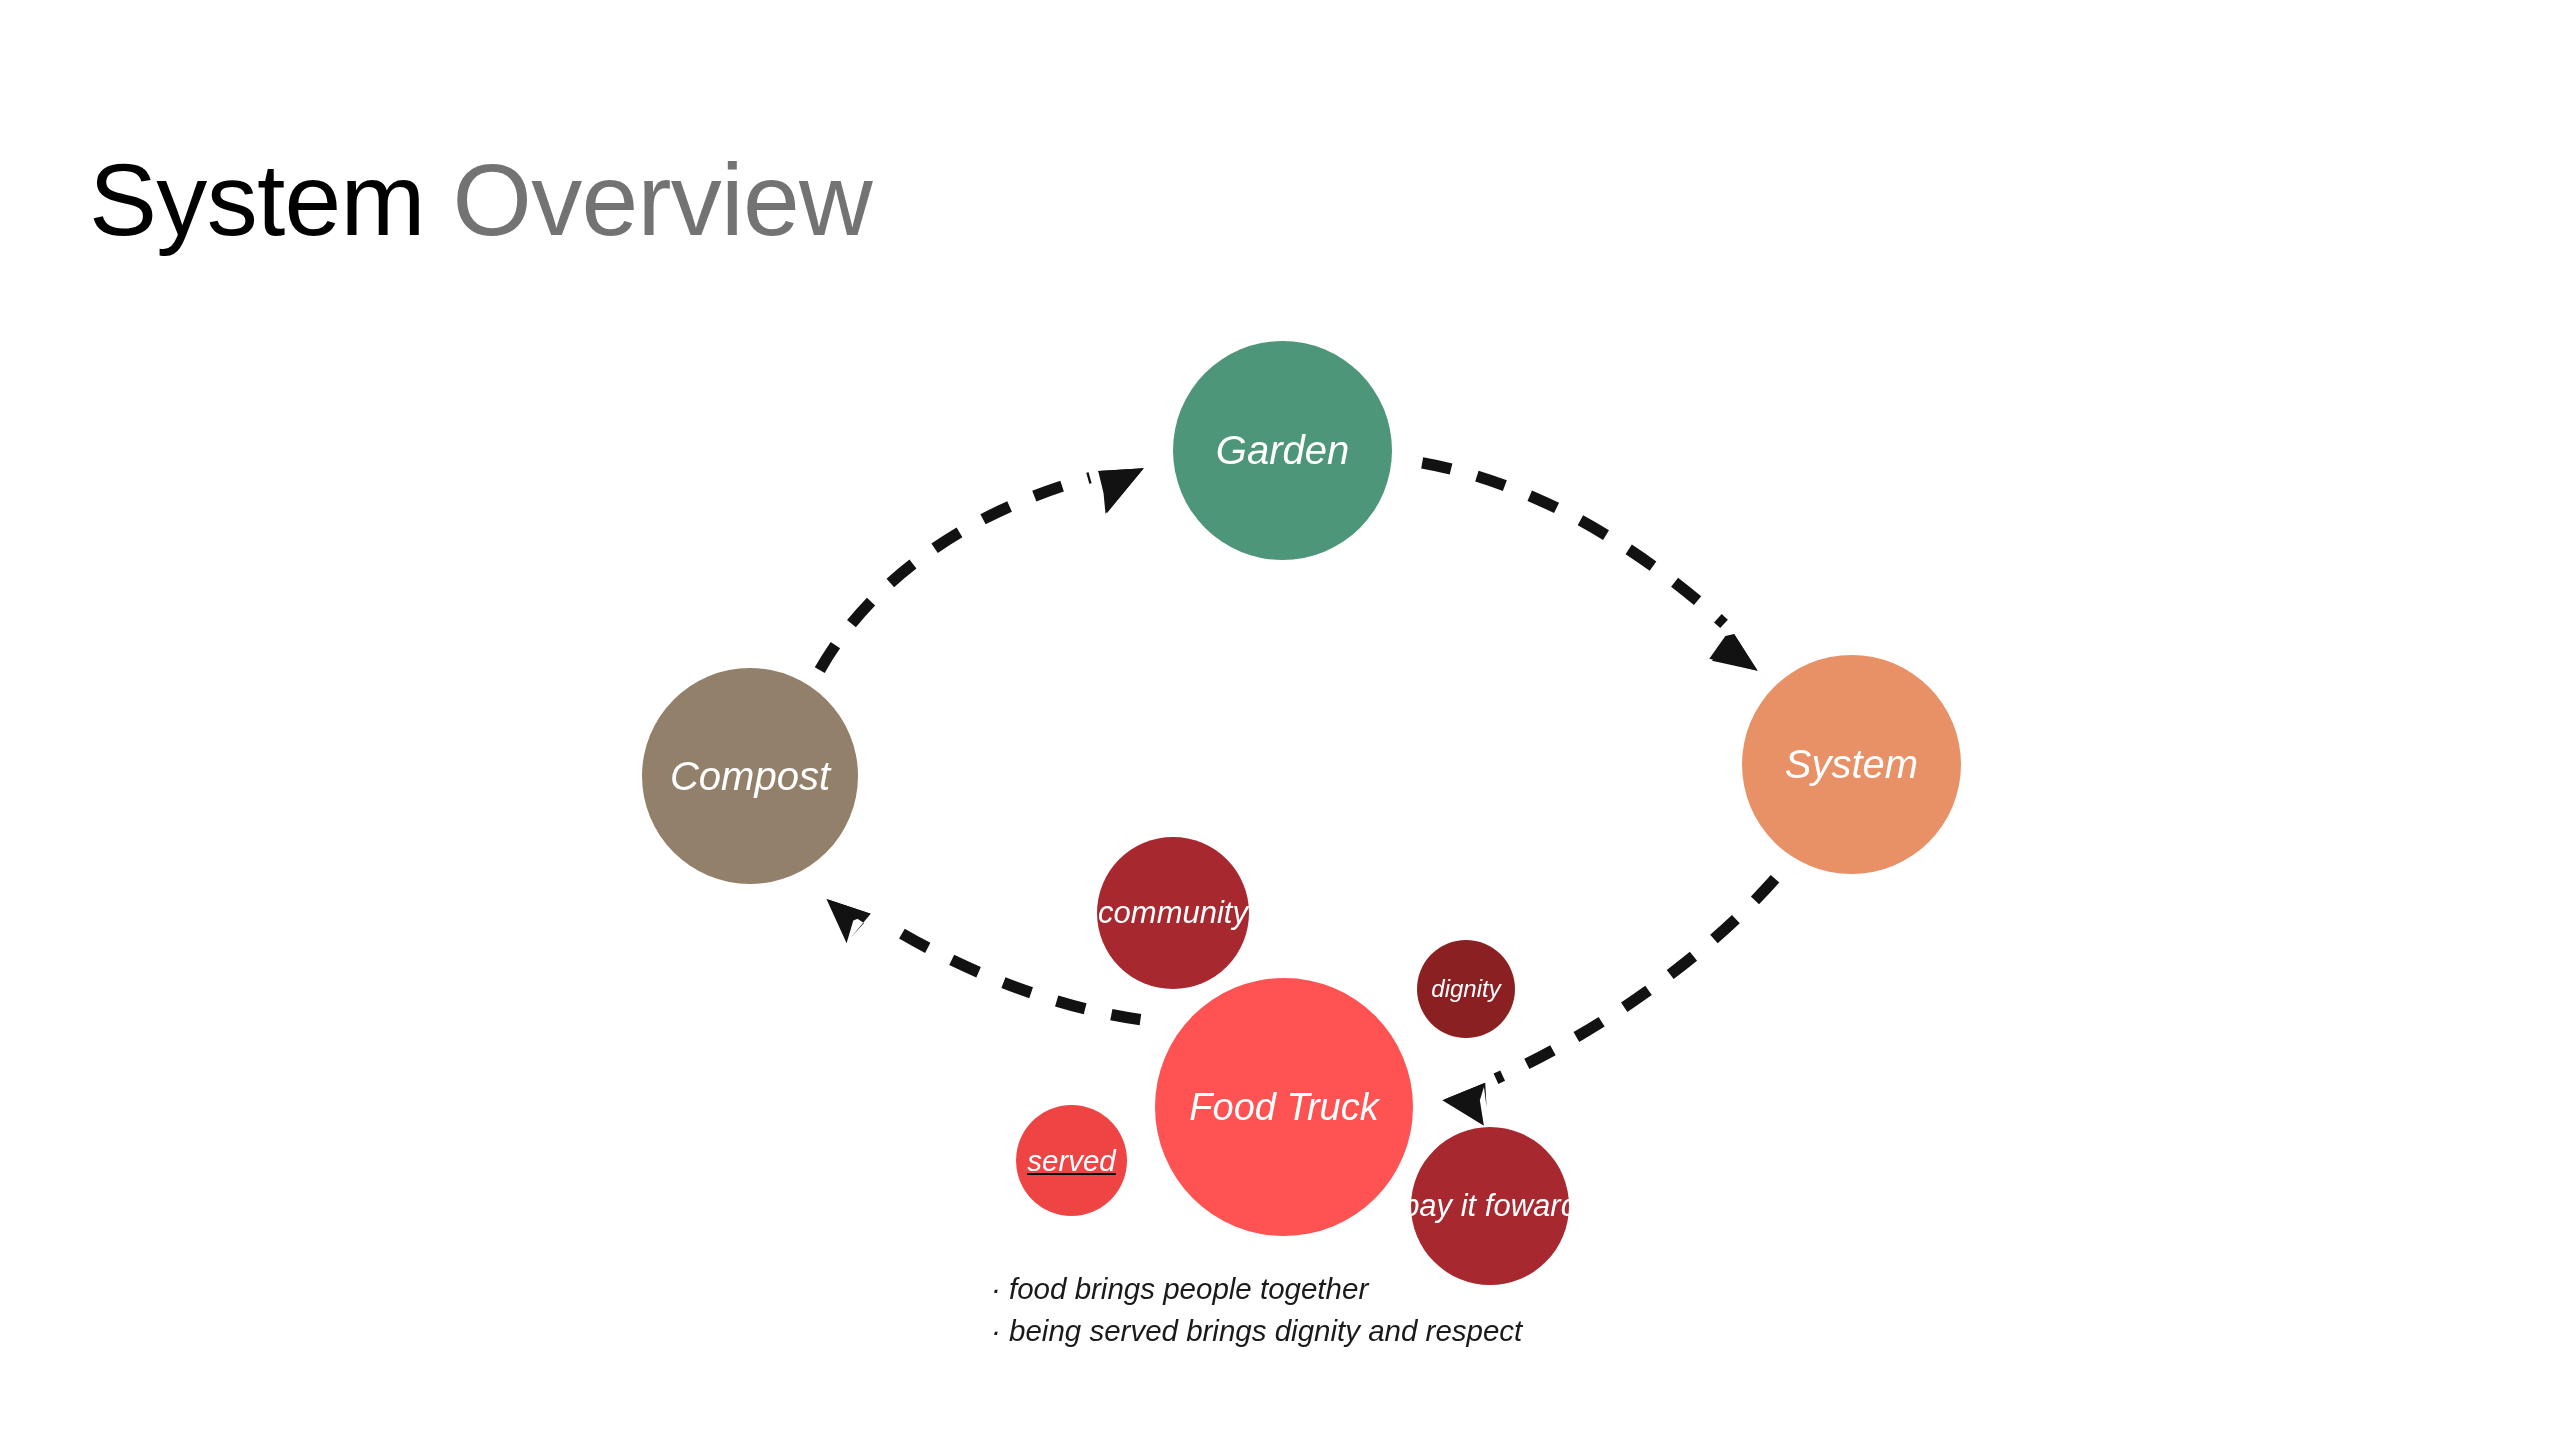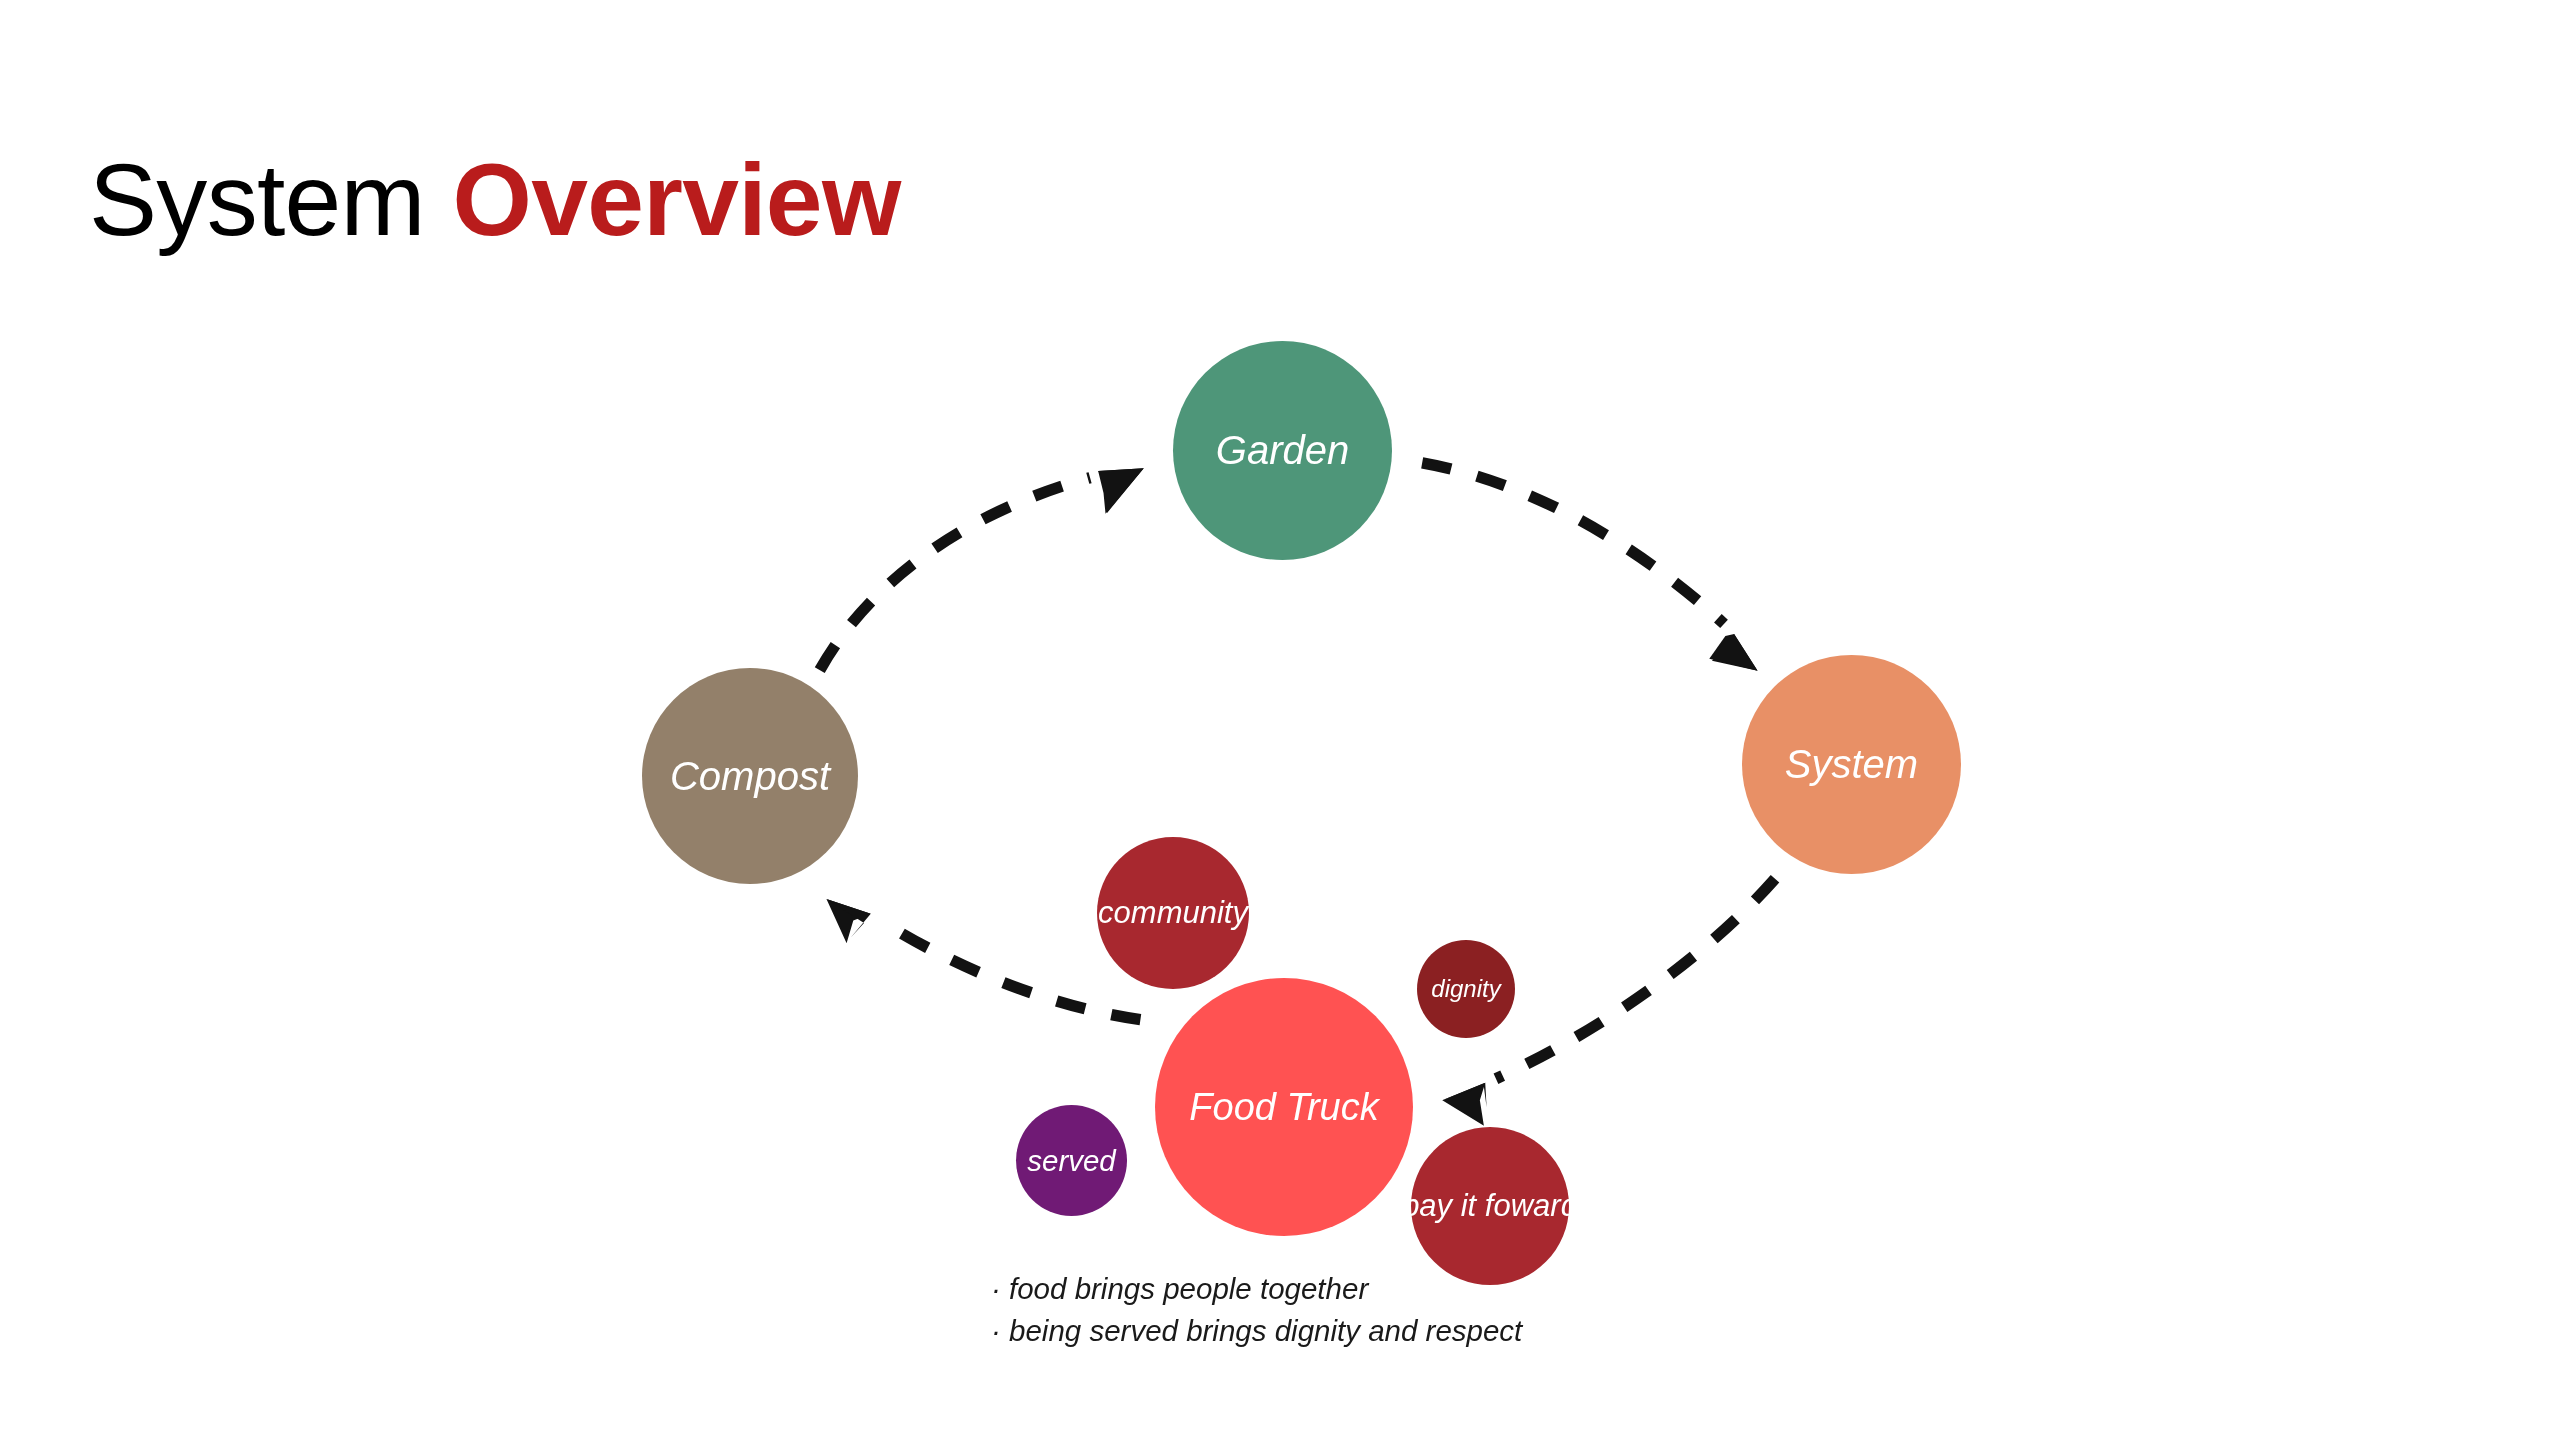--- a/index.html
+++ b/index.html
@@ -89,21 +89,21 @@
     color: #1a1a1a;
     white-space: nowrap;
   }
   #notes .note-line { display: block; }
 </style>
 </head>
 <body>
 
 <div id="slide" style="background: rgb(255, 255, 255);">
 
-  <h1 id="slide-title"><span class="t-a" style="color: #000000;">System</span> <span class="t-b" style="color: #b91c1c; font-weight: bold;">Overview</span></h1>
+  <h1 id="slide-title"><span class="t-a" style="color: #000000;">System</span> <span class="t-b" style="color: #737373;">Overview</span></h1>
 
   <div id="diagram">
 
     <svg id="arrow-layer" viewBox="0 0 3840 2160" width="2576" height="1449">
       <defs>
         
       </defs>
 
       <g>
         <path d="M 1222 999 C 1300 860 1450 760 1625 712" fill="none" stroke="#121212" stroke-width="17" stroke-dasharray="44 40" stroke-linecap="butt"></path>
@@ -143,21 +143,21 @@
     </div>
 
     <div class="node node-sat" id="node-community" style="left:1097px; top:837px; width:152px; height:152px; background:#A8282F;">
       <span class="node-label">community</span>
     </div>
 
     <div class="node node-sat" id="node-dignity" style="left:1417px; top:940px; width:98px; height:98px; background:#8B2022;">
       <span class="node-label">dignity</span>
     </div>
 
-    <div class="node node-sat" id="node-served" style="left:1016px; top:1105px; width:111px; height:111px; background:#701a75;">
+    <div class="node node-sat" id="node-served" style="left:1016px; top:1105px; width:111px; height:111px; background:#ef4444;text-decoration:underline;">
       <span class="node-label">served</span>
     </div>
 
     <div class="node node-sat" id="node-payitfoward" style="left:1411px; top:1127px; width:158px; height:158px; background:#A8282F;">
       <span class="node-label">pay it foward</span>
     </div>
 
     <div class="node node-main" id="node-foodtruck" style="left:1155px; top:978px; width:258px; height:258px; background:#FF5252;">
       <span class="node-label">Food Truck</span>
     </div>

